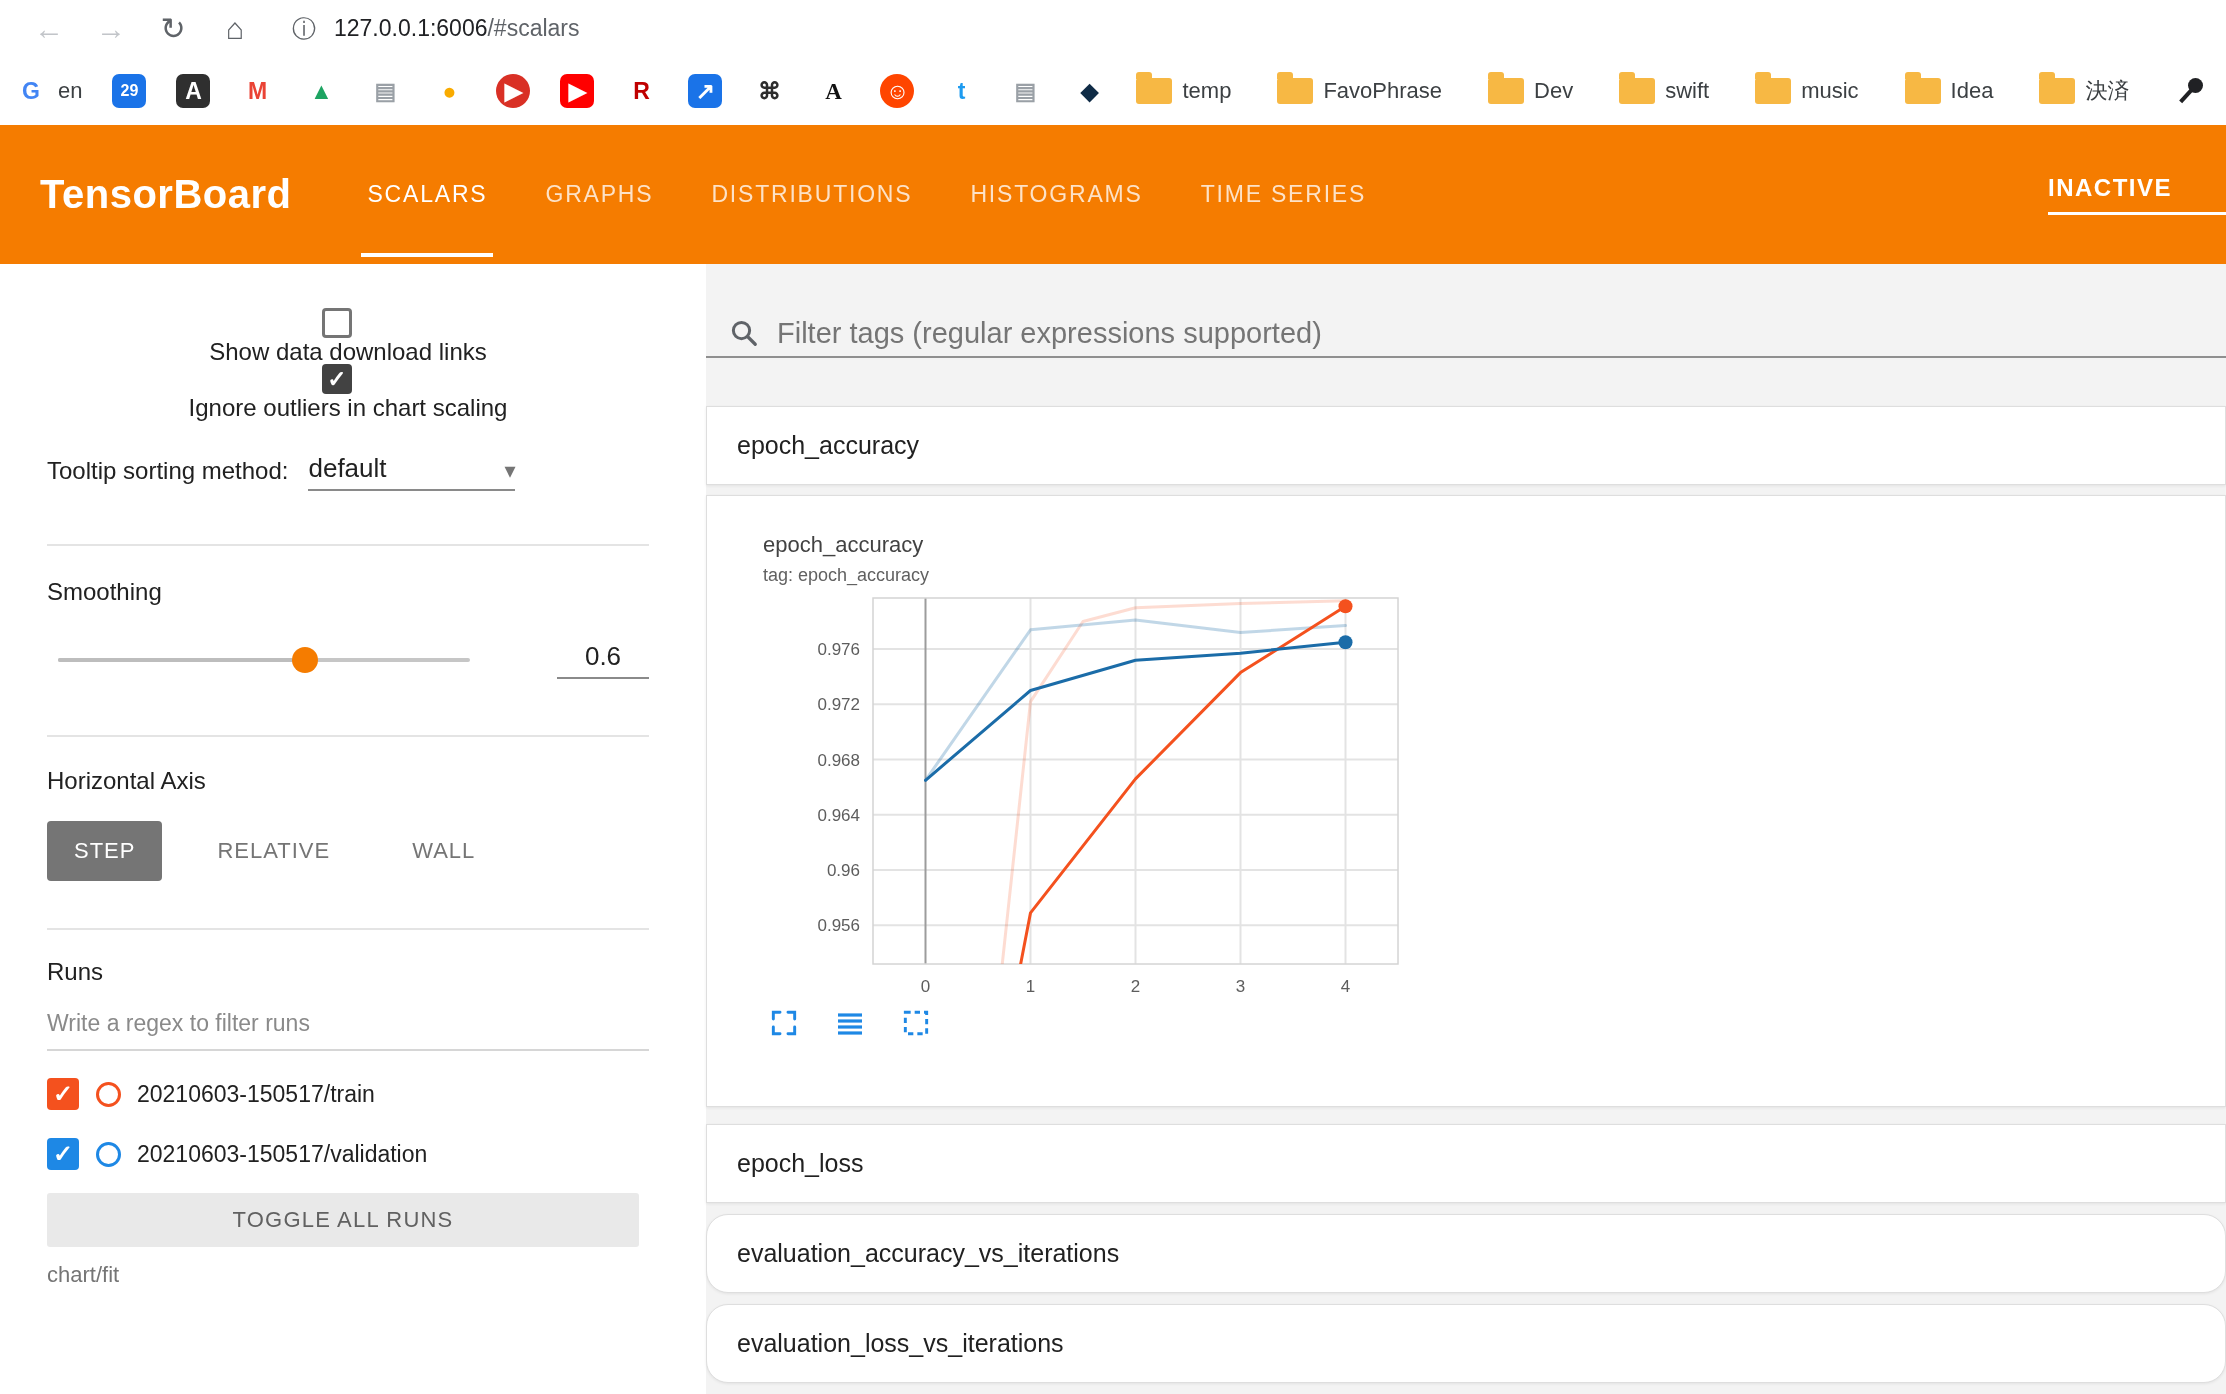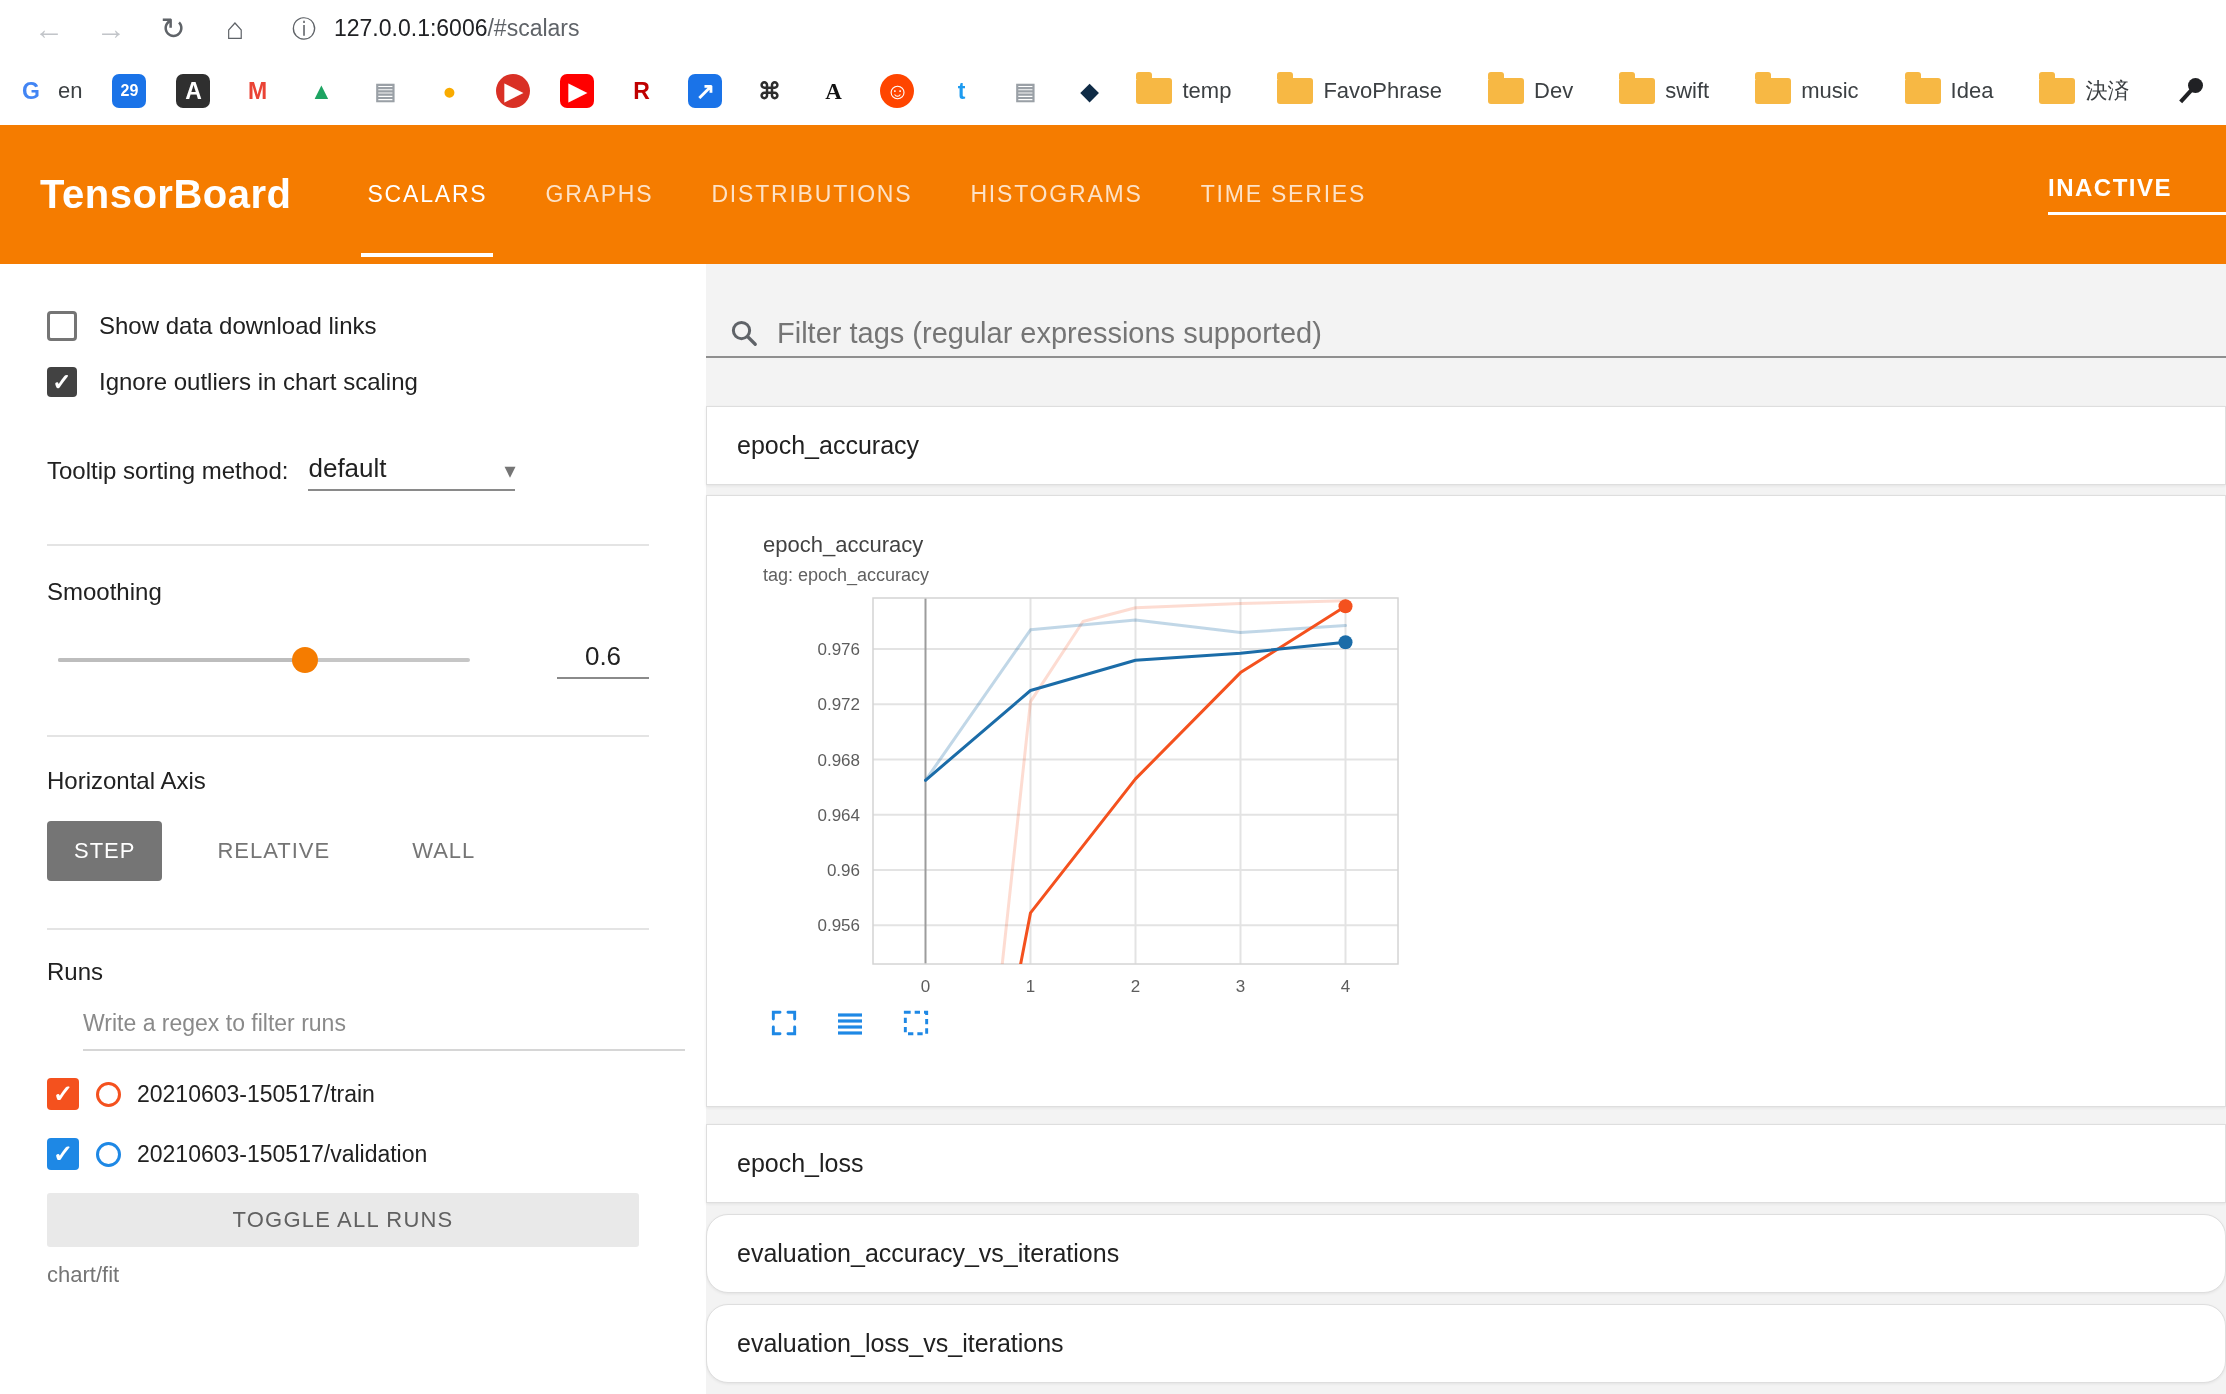--- a/index.html
+++ b/index.html
@@ -42,21 +42,21 @@
   .tb-tab.active::after { content:""; position:absolute; left:0; right:0; bottom:7px; height:4px; background:#fff; }
   .tb-status { margin-left:auto; width:178px; color:#fff; font-size:24px; font-weight:bold; letter-spacing:1.5px;
     border-bottom:3px solid #fff; padding-bottom:10px; cursor:pointer; }
 
   
   .app-body { display:flex; height:1130px; }
   .sidebar { width:706px; flex-shrink:0; background:#fff; padding:44px 57px 0 47px; }
   .main { flex:1; background:#f3f3f3; min-width:0; }
 
   
-  .check-row { display:flex; align-items:center; height:36px; }
+  .check-row { display:flex; align-items:center; height:36px;flex-direction:column; }
   .check-row + .check-row { margin-top:20px; }
   .checkbox { width:30px; height:30px; border-radius:4px; margin-right:22px; flex-shrink:0;
     display:flex; align-items:center; justify-content:center; cursor:pointer; }
   .checkbox.unchecked { border:3px solid #757575; background:#fff; color:transparent; }
   .checkbox.checked { background:#424242; color:#fff; font-size:23px; font-weight:bold; }
   .check-label { font-size:24px; color:#212121; }
 
   .tooltip-row { margin-top:51px; display:flex; align-items:flex-end; height:40px; }
   .tooltip-label { font-size:24px; color:#212121; padding-bottom:6px; }
   .select-box { margin-left:20px; width:207px; border-bottom:2px solid #8a8a8a; display:flex;
@@ -76,21 +76,21 @@
   .slider-value { margin-left:auto; width:92px; text-align:center; font-size:26px; color:#212121;
     border-bottom:2px solid #8a8a8a; padding-bottom:5px; }
 
   .haxis-label { margin-top:30px; }
   .axis-row { margin-top:26px; display:flex; align-items:center; gap:28px; }
   .axis-btn { height:60px; padding:0 27px; display:flex; align-items:center; font-size:22px; letter-spacing:1px;
     color:#757575; border-radius:4px; cursor:pointer; }
   .axis-btn.selected { background:#757575; color:#fff; }
 
   .runs-label { margin-top:28px; }
-  .runs-filter { margin-top:18px; width:602px;margin-left:36px; }
+  .runs-filter { margin-top:18px; width:602px; }
   .runs-filter input { width:100%; border:none; outline:none; border-bottom:2px solid #d6d6d6;
     font-size:23px; padding:6px 0 12px; color:#212121; background:transparent; font-family:inherit; }
   .runs-filter input::placeholder { color:#8a8a8a; }
   .run-row { display:flex; align-items:center; margin-top:26px; height:34px; }
   .run-checkbox { width:32px; height:32px; border-radius:4px; color:#fff; display:flex; align-items:center;
     justify-content:center; font-size:24px; font-weight:bold; cursor:pointer; flex-shrink:0; }
   .run-swatch { width:25px; height:25px; border-radius:50%; background:#fff; margin-left:17px; flex-shrink:0; }
   .run-label { margin-left:16px; font-size:23px; color:#212121; }
   .toggle-btn { margin-top:22px; width:592px; height:54px; background:#e9e9e9; color:#616161; font-size:22px;
     letter-spacing:1.2px; display:flex; align-items:center; justify-content:center; border-radius:3px; cursor:pointer; }

